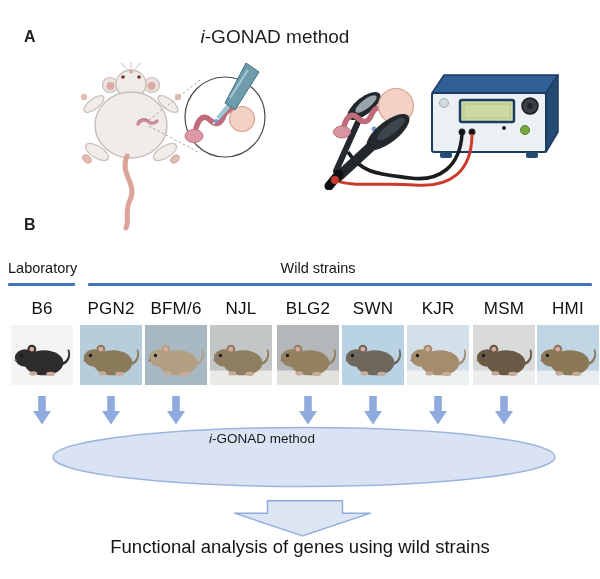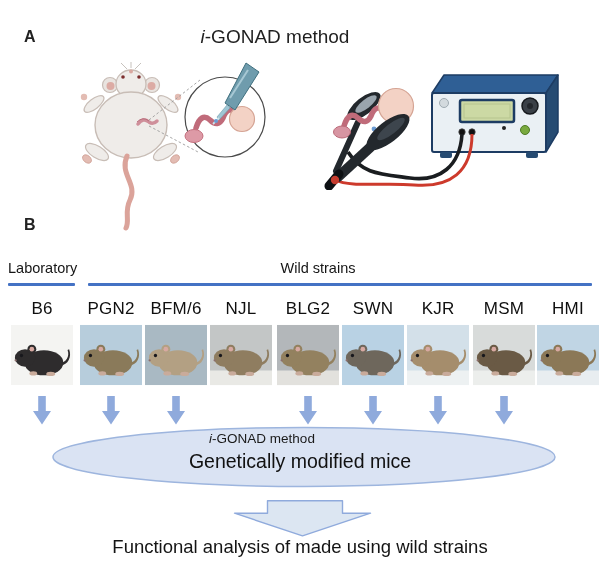--- a/index.html
+++ b/index.html
@@ -316,22 +316,21 @@
     </div>
 
   <svg class="abs" style="left:48px;top:426px;" width="512" height="63" viewBox="0 0 512 63">
     <g fill="#dae3f3">
       <ellipse cx="256" cy="31" rx="251" ry="29.5" stroke-width="1.5" stroke="#9db5de"></ellipse>
     </g>
   </svg>
   <div class="abs funnel-line1" style="left:0px;top:431px;">
     <i>i</i><span>-GONAD method</span>
   </div>
-  <div class="abs funnel-line2" style="left:34px;top:450px;">Genetically modified mice</div>
 
   <svg class="abs" style="left:227px;top:500px;" width="151" height="37" viewBox="0 0 151 37">
     <g fill="#dce6f2">
       <path d="M40.5,0.8 L115.5,0.8 L115.5,13.2 L143.5,13.2 L75.5,35.8 L7.5,13.2 L40.5,13.2 Z" stroke-width="1.4" stroke-linejoin="round" stroke="#8faadc"></path>
     </g>
   </svg>
 
-  <div class="abs conclusion" style="left:0px;top:536px;">Functional analysis of made using wild strains</div>
+  <div class="abs conclusion" style="left:0px;top:536px;">Functional analysis of genes using wild strains</div>
 </div>
 
 </body></html>

